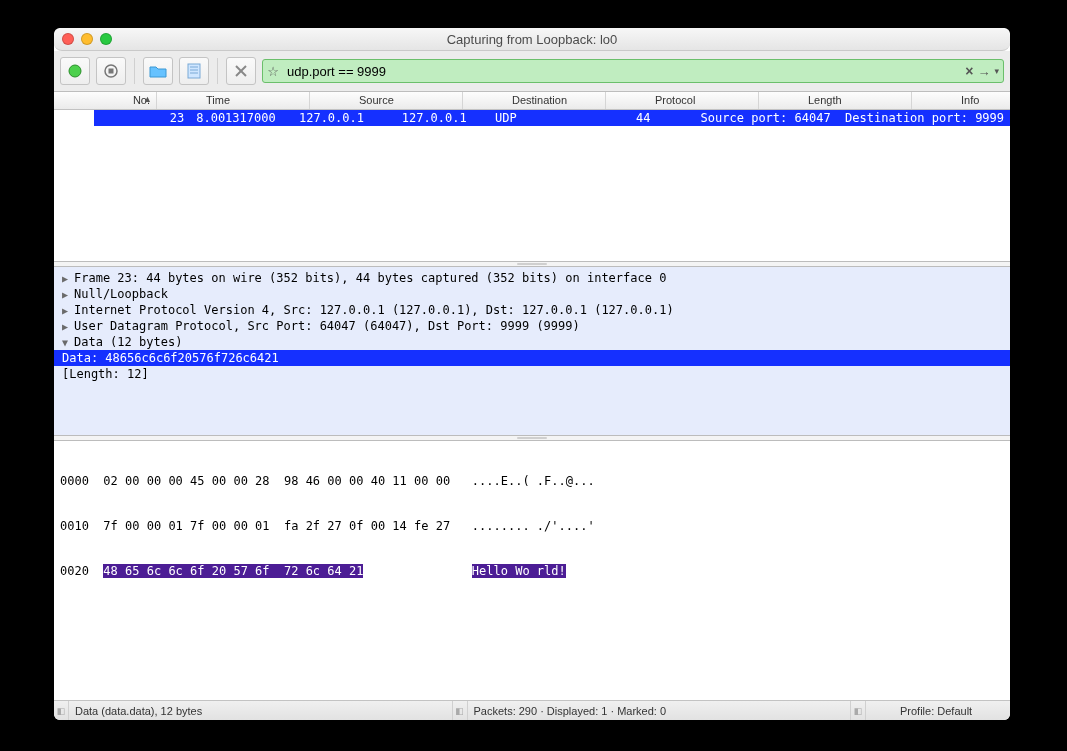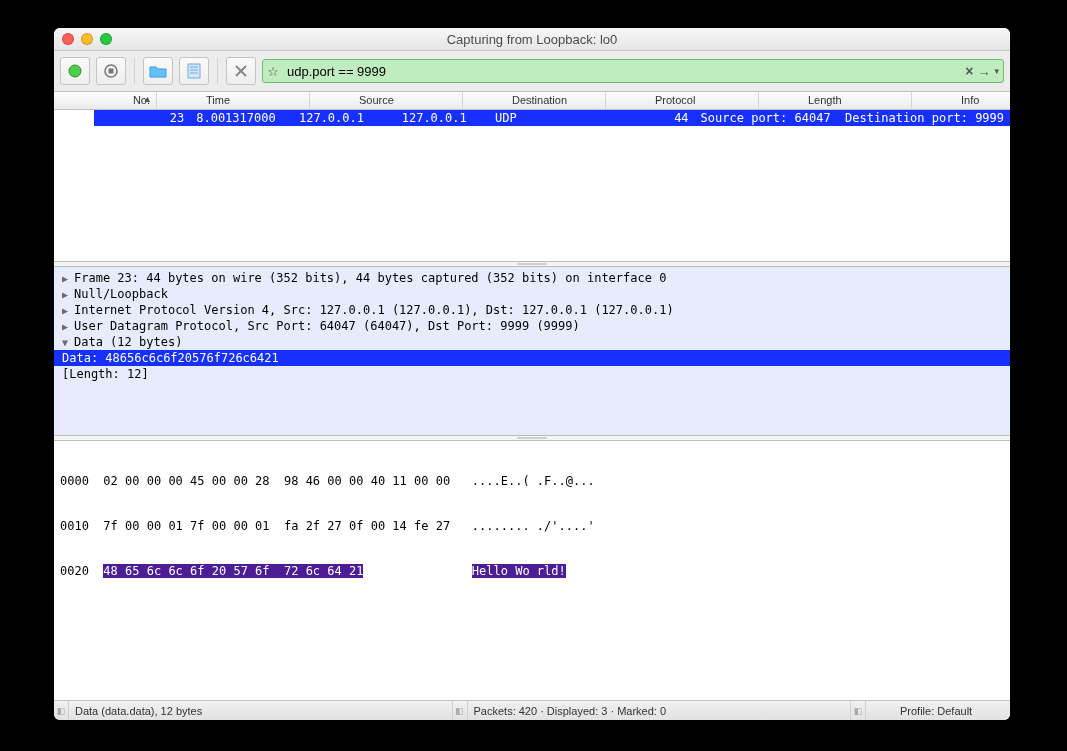--- a/index.html
+++ b/index.html
@@ -25,20 +25,21 @@
     flex-direction: column;
     overflow: hidden;
   }
   .titlebar {
     height: 22px;
     background: linear-gradient(#f7f7f7,#e5e5e5);
     border-bottom: 1px solid #c9c9c9;
     display: flex;
     align-items: center;
     position: relative;
+    border-radius: 8px;
   }
   .traffic {
     position: absolute;
     left: 8px;
     top: 5px;
     display: flex;
     gap: 7px;
   }
   .tlight {
     width: 12px;
@@ -148,21 +149,21 @@
     color: #fff;
     background: #1530ff;
     align-items: center;
   }
   .cell { padding: 0 6px; white-space: pre; }
   .c-no  { width: 90px; text-align: right; }
   .c-time{ width: 97px; }
   .c-src { width: 97px; }
   .c-dst { width: 87px; }
   .c-pro { width: 97px; }
-  .c-len { width: 97px; text-align: right; }
+  .c-len { width: 97px; text-align: center; }
   .c-info{ flex:1; }
   .split {
     height: 4px;
     background: #f4f4f4;
     border-top: 1px solid #bcbcbc;
     border-bottom: 1px solid #bcbcbc;
     position: relative;
   }
   .split::after {
     content:"";
@@ -338,18 +339,18 @@
   <div class="hex">
     <div class="hex-line"><span>0000</span>  <span>02 00 00 00 45 00 00 28  98 46 00 00 40 11 00 00</span>   <span>....E..( .F..@...</span></div>
     <div class="hex-line"><span>0010</span>  <span>7f 00 00 01 7f 00 00 01  fa 2f 27 0f 00 14 fe 27</span>   <span>........ ./'....'</span></div>
     <div class="hex-line"><span>0020</span>  <span class="inv">48 65 6c 6c 6f 20 57 6f  72 6c 64 21</span>               <span class="inv">Hello Wo </span><span class="inv">rld!</span></div>
   </div>
 
   <div class="status">
     <div class="sgrip">◧</div>
     <div class="sleft">Data (data.data), 12 bytes</div>
     <div class="ssep">◧</div>
-    <div class="scenter">Packets: 420 · Displayed: 3 · Marked: 0</div>
+    <div class="scenter">Packets: 290 · Displayed: 1 · Marked: 0</div>
     <div class="ssep">◧</div>
     <div class="sright">Profile: Default</div>
   </div>
 
 </div>
 
 </body></html>

